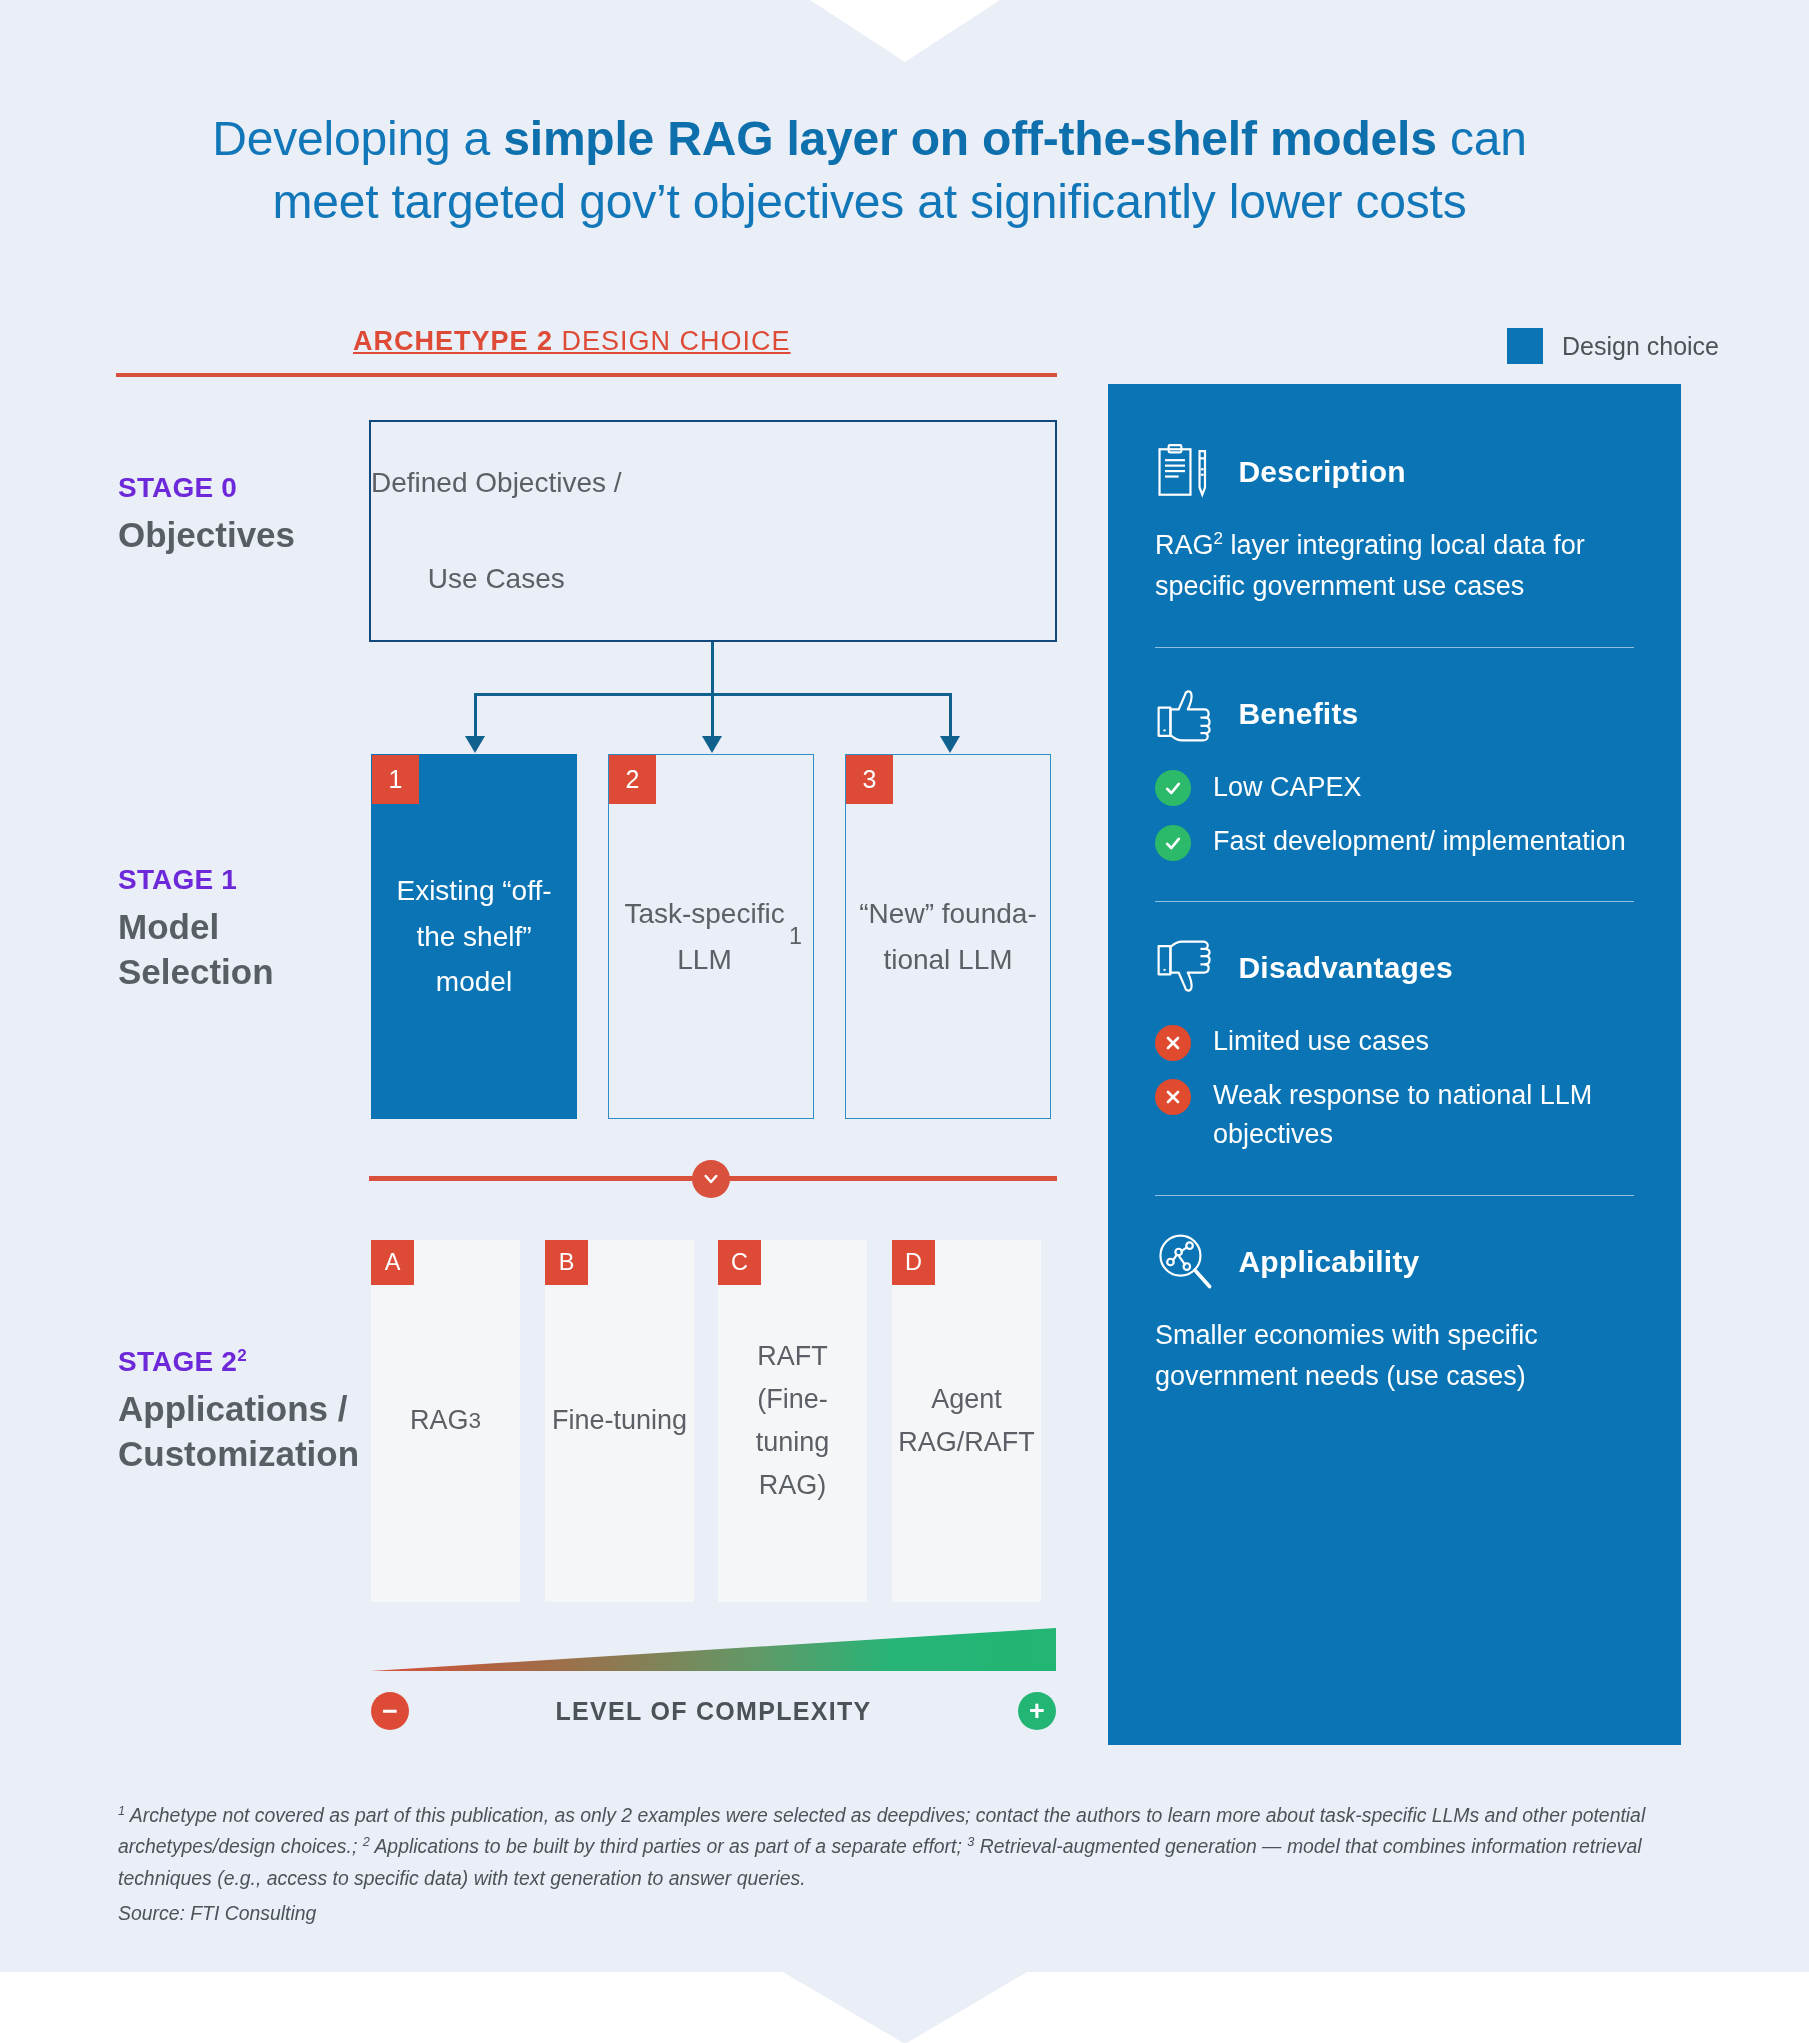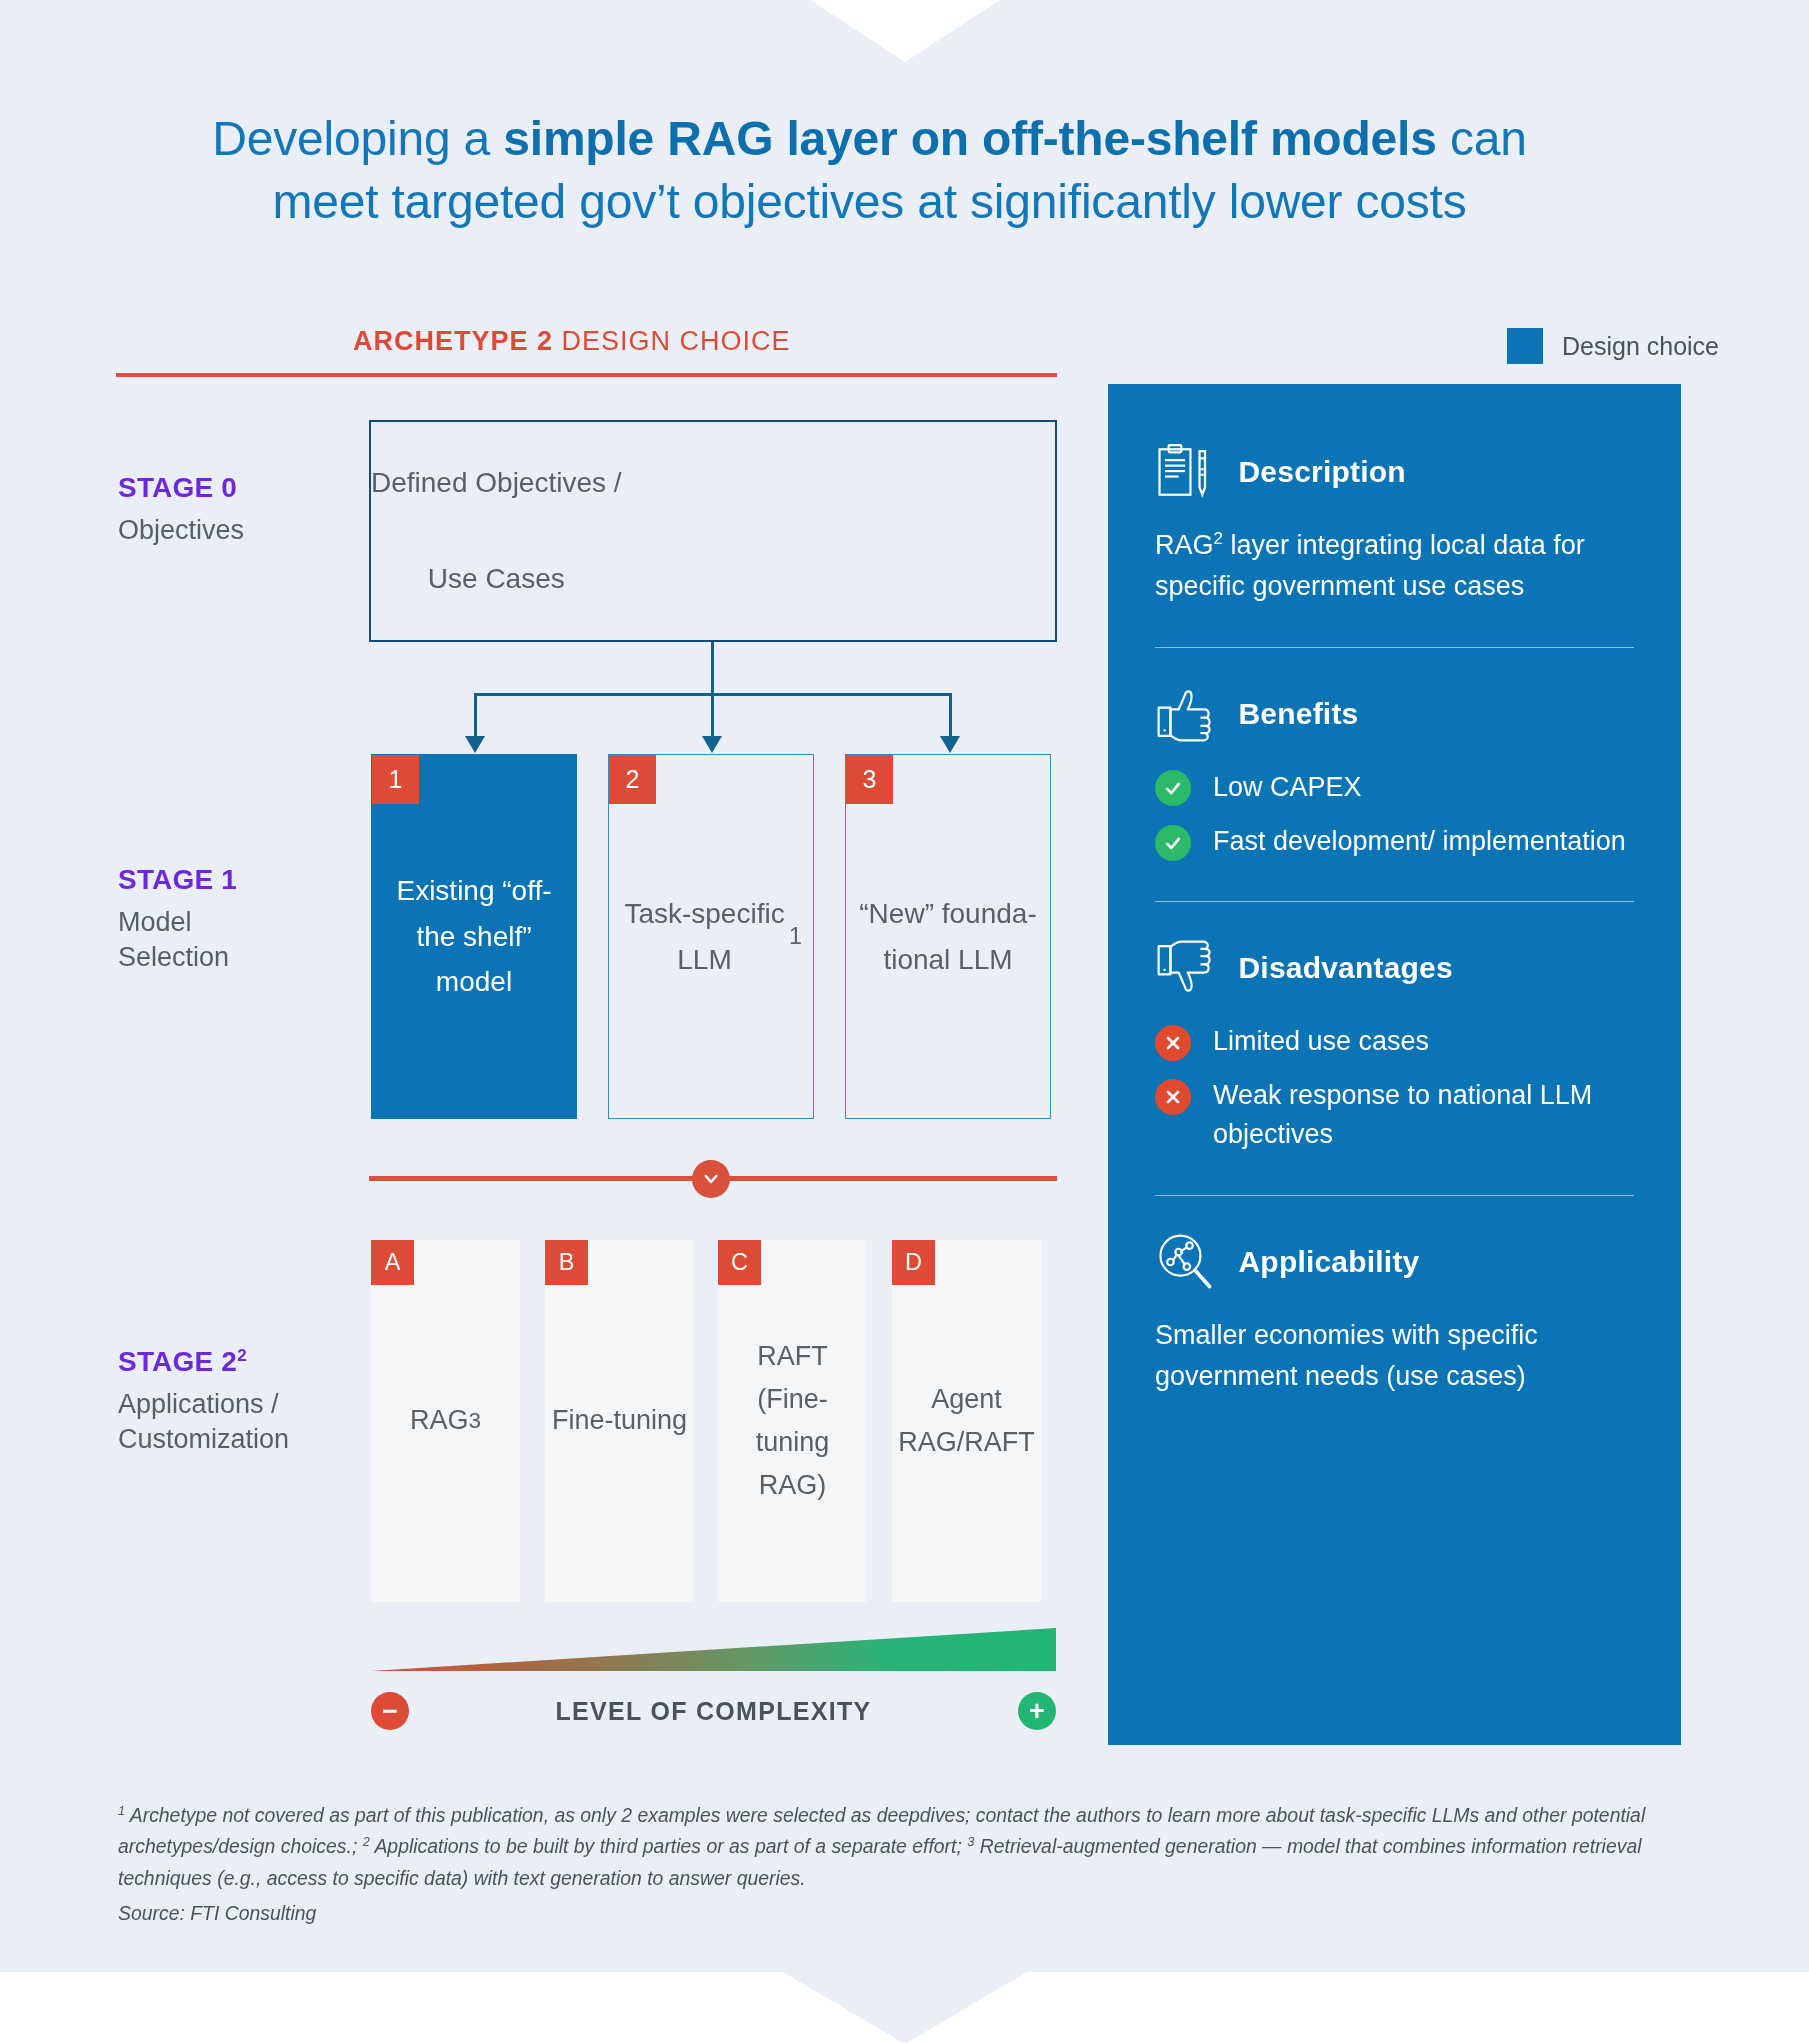--- a/index.html
+++ b/index.html
@@ -72,20 +72,21 @@
 
   
   .archetype-label {
     position: absolute;
     left: 353px; top: 326px;
     font-size: 27px;
     font-weight: 400;
     letter-spacing: 1px;
     color: #dd4b36;
     z-index: 10;
+    text-decoration: underline;
   }
   .archetype-label b { font-weight: 800; }
 
   .archetype-rule {
     position: absolute;
     left: 116px; top: 373px;
     width: 941px; height: 3.6px;
     background: #d9503c;
     z-index: 10;
   }
@@ -112,22 +113,22 @@
   .stage-label { position: absolute; z-index: 10; }
   .stage-label .big {
     font-size: 28px;
     font-weight: 800;
     color: #6d28d9;
     letter-spacing: 0.2px;
     margin-bottom: 9px;
   }
   .stage-label .big sup { font-size: 17px; }
   .stage-label .sub {
-    font-size: 27px;
-    font-weight: 400;
+    font-size: 35px;
+    font-weight: 700;
     color: #585f64;
     line-height: 1.28;
   }
   #stage0-label { left: 118px; top: 472px; }
   #stage1-label { left: 118px; top: 864px; }
   #stage2-label { left: 118px; top: 1346px; }
 
   
   .stage0-box {
     position: absolute;

